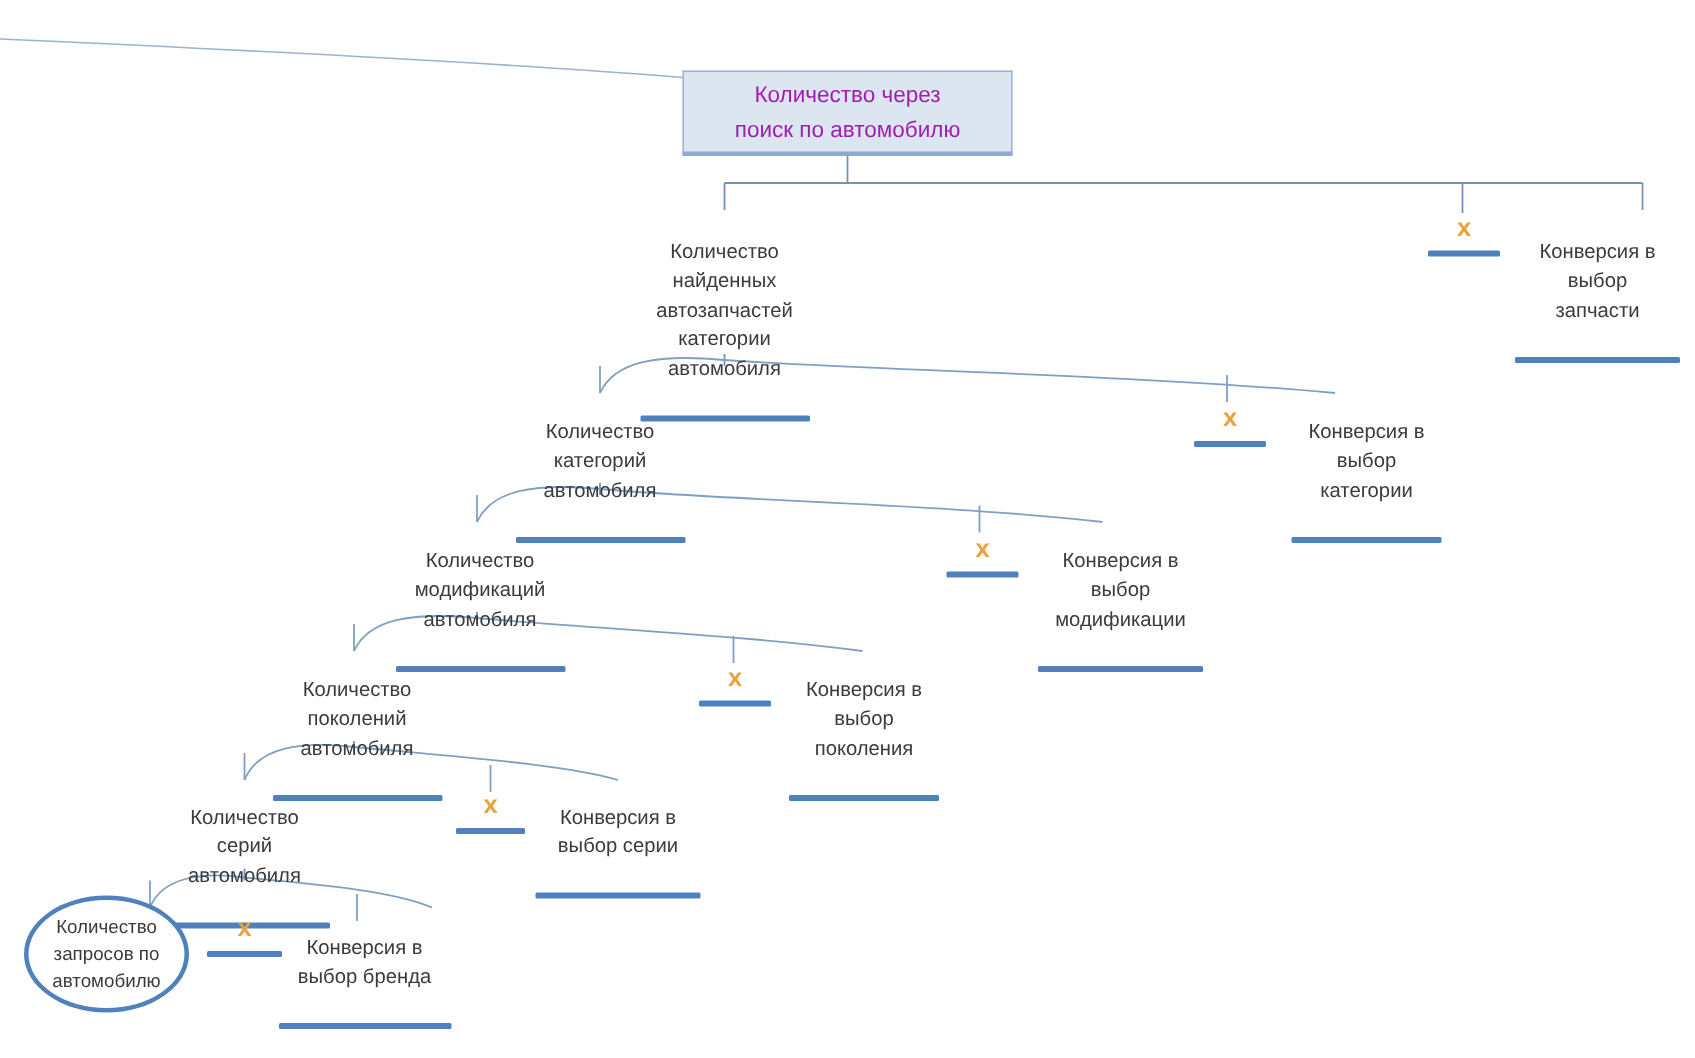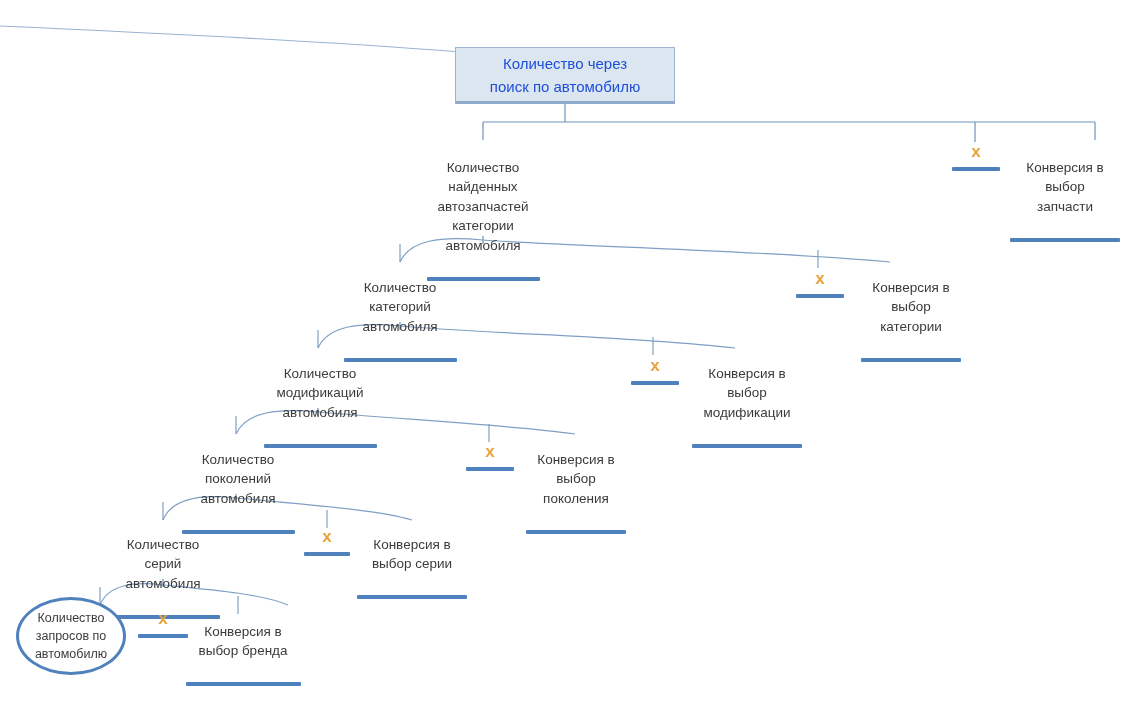--- a/index.html
+++ b/index.html
@@ -36,21 +36,21 @@
     height: 4px;
     background: #4f81bd;
     border-radius: 1px;
     margin: 2px auto 0 auto;
   }
   .title-box {
     position: absolute;
     background: #dce6f1;
     border: 1px solid #9cb4d0;
     border-bottom: 3px solid #8ea9c9;
-    color: #1d4ed8;
+    color: #a21caf;
     font-size: 15px;
     line-height: 23px;
     text-align: center;
     display: flex;
     align-items: center;
     justify-content: center;
     white-space: pre-line;
     box-sizing: border-box;
   }
   .ellipse-node {

